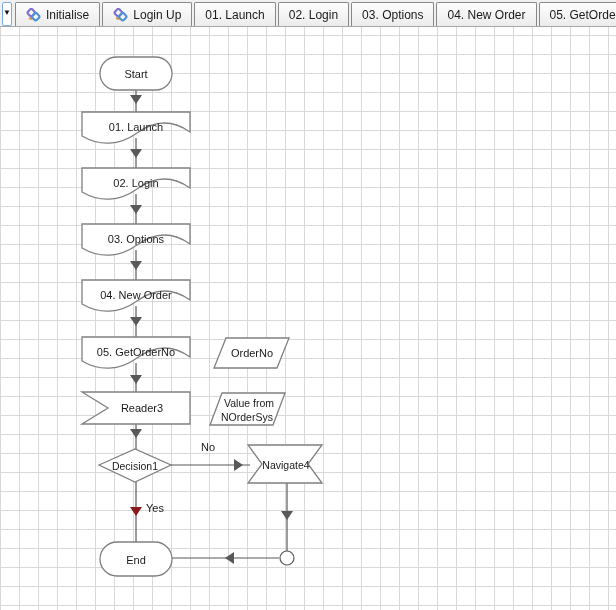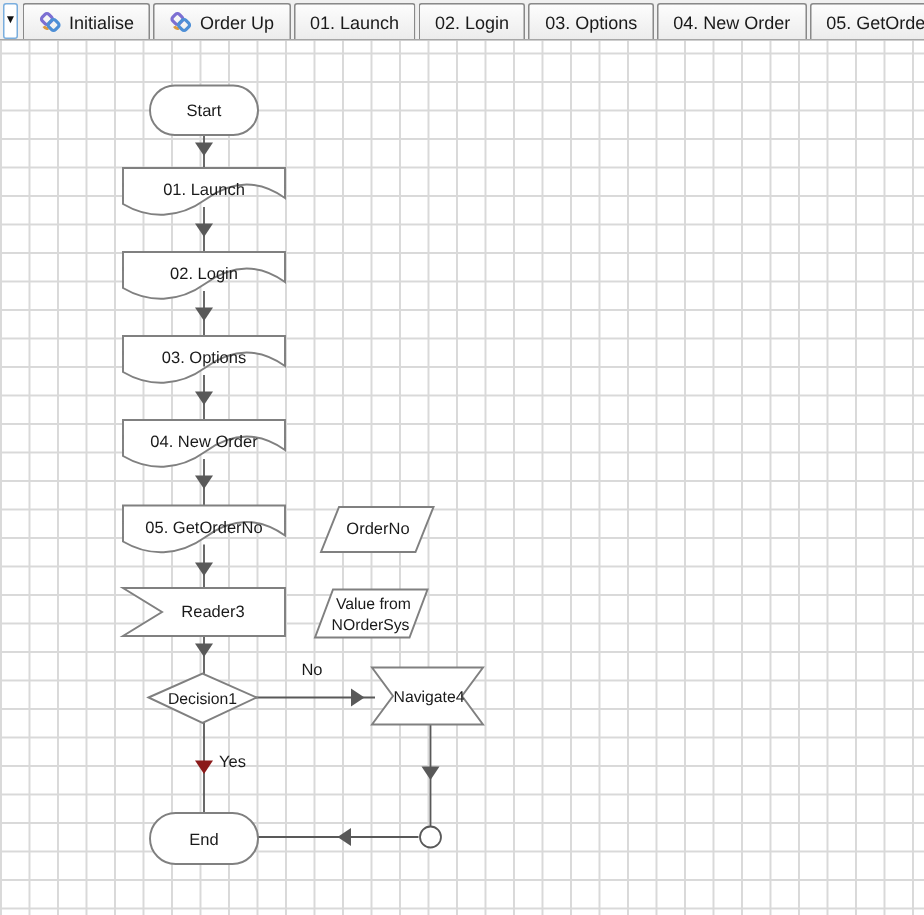--- a/index.html
+++ b/index.html
@@ -65,21 +65,21 @@
     </div>
 
     <div class="tab">
       <span class="tab-icon">
         <svg width="15" height="14" viewBox="0 0 15 14">
           <path d="M3.2 9.5 q1.2 2 3 1.2" fill="none" stroke="#dd9a3f" stroke-width="2"></path>
           <rect x="2.2" y="1.6" width="6.2" height="6.2" rx="1.8" fill="none" stroke="#7c6fd2" stroke-width="2.1" transform="rotate(45 5.3 4.7)"></rect>
           <rect x="6.6" y="5.6" width="6.2" height="6.2" rx="1.8" fill="none" stroke="#4e8fd6" stroke-width="2.1" transform="rotate(45 9.7 8.7)"></rect>
         </svg>
       </span>
-      <span>Order Up</span>
+      <span>Login Up</span>
     </div>
 
     <div class="tab">
       <span>01. Launch</span>
     </div>
     <div class="tab">
       <span>02. Login</span>
     </div>
     <div class="tab">
       <span>03. Options</span>

